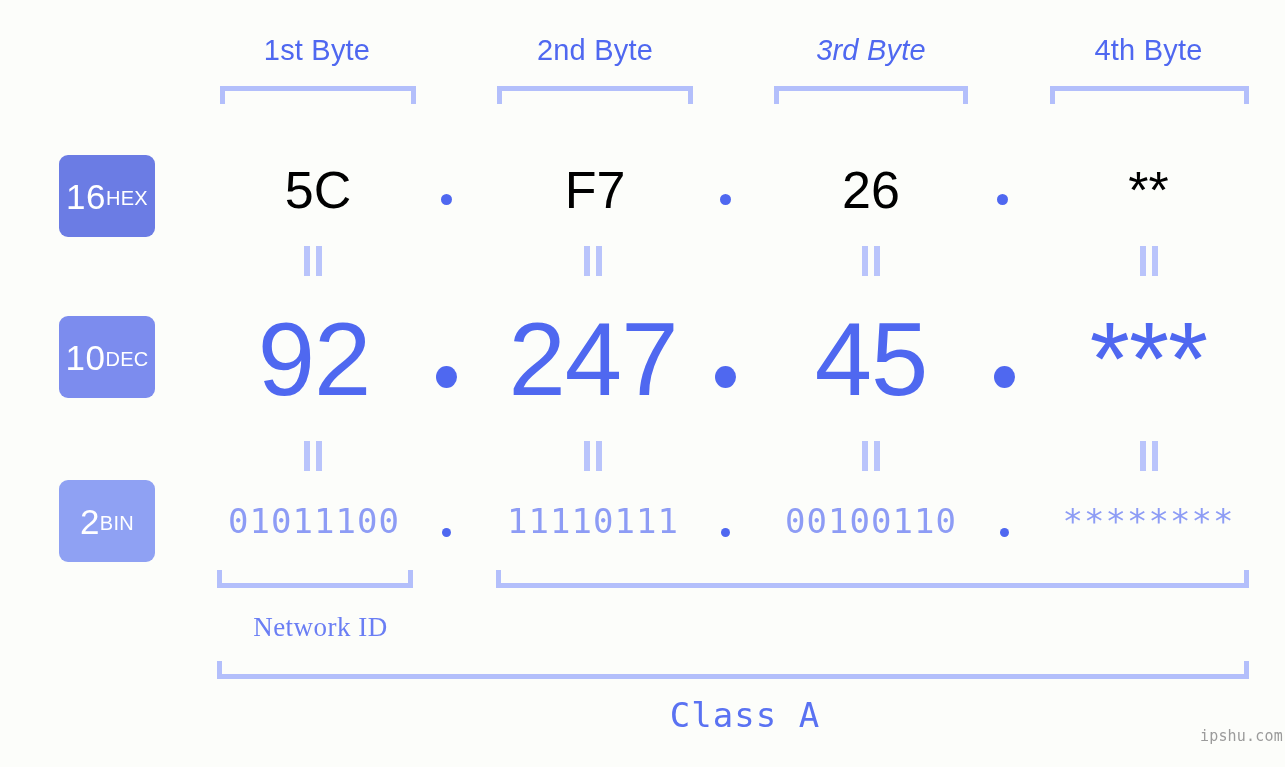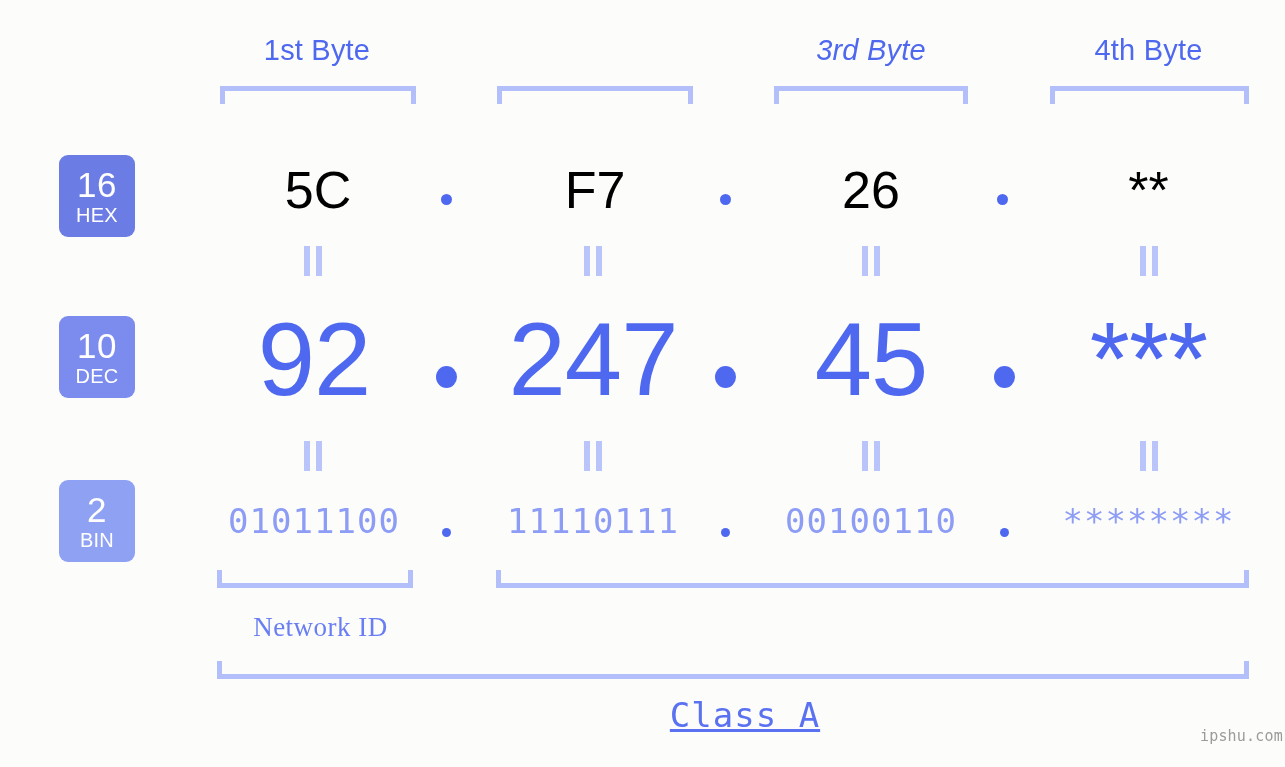--- a/index.html
+++ b/index.html
@@ -47,26 +47,26 @@
     border: 5px solid #b3bffb;
     border-top: none;
     height: 18px;
     box-sizing: border-box;
   }
 
   
   .badge {
     position: absolute;
     left: 47px;
-    width: 76px;
+    width: 96px;
     height: 82px;
     border-radius: 9px;
     color: #ffffff;
     display: flex;
-    flex-direction: column;
+    flex-direction: row;
     align-items: center;
     justify-content: center;
     line-height: 1;
   }
   .badge .num {
     font-size: 35px;
     font-weight: 400;
     letter-spacing: 0.5px;
   }
   .badge .name {
@@ -168,20 +168,21 @@
     font-family: "DejaVu Sans Mono", monospace;
     letter-spacing: 0.2px;
   }
 </style>
 </head>
 <body>
 
 <div class="stage">
 
   <div class="byte-label" style="left:205px; width:200px;">1st Byte</div>
+  <div class="byte-label" style="left:483px; width:200px;">2nd Byte</div>
   <div class="byte-label" style="left:760px; width:198px;font-style:italic;">3rd Byte</div>
   <div class="byte-label" style="left:1036px; width:201px;">4th Byte</div>
 
   <div class="bracket-top" style="left:208px; top:86px; width:196px;"></div>
   <div class="bracket-top" style="left:485px; top:86px; width:196px;"></div>
   <div class="bracket-top" style="left:762px; top:86px; width:194px;"></div>
   <div class="bracket-top" style="left:1038px; top:86px; width:199px;"></div>
 
   <div class="badge badge-hex">
     <span class="num">16</span>
@@ -258,17 +259,17 @@
     <div class="dot dot-bin" style="left:709px;"></div>
     <div class="dot dot-bin" style="left:988px;"></div>
   </div>
 
   <div class="bracket-bottom" style="left:205px; top:570px; width:196px;"></div>
   <div class="bracket-bottom" style="left:484px; top:570px; width:753px;"></div>
 
   <div class="id-label" style="left:205px; top:612px; width:207px;">Network ID</div>
 
   <div class="bracket-bottom" style="left:205px; top:661px; width:1032px;"></div>
-  <div class="class-label" style="left:568px; top:695px; width:330px;text-decoration:underline;">Class A</div>
+  <div class="class-label" style="left:568px; top:695px; width:330px;">Class A</div>
 
   <div class="watermark">ipshu.com</div>
 
 </div>
 
 </body></html>

